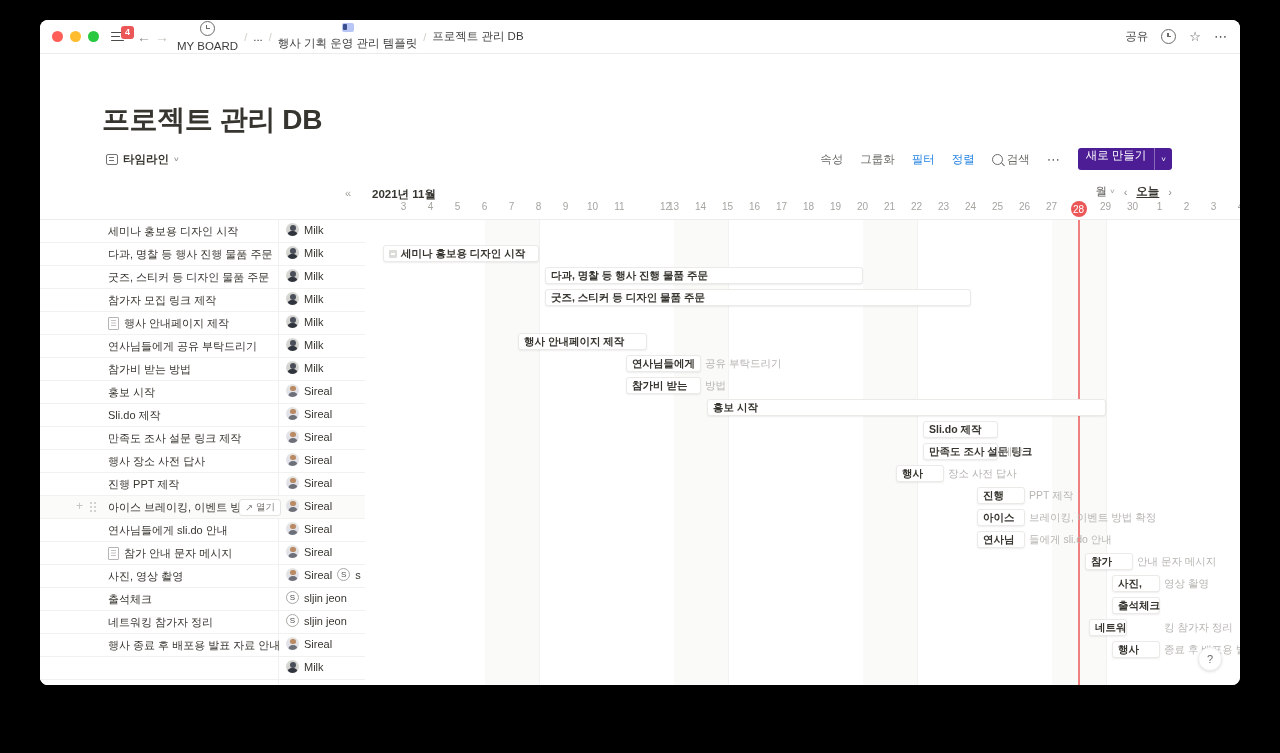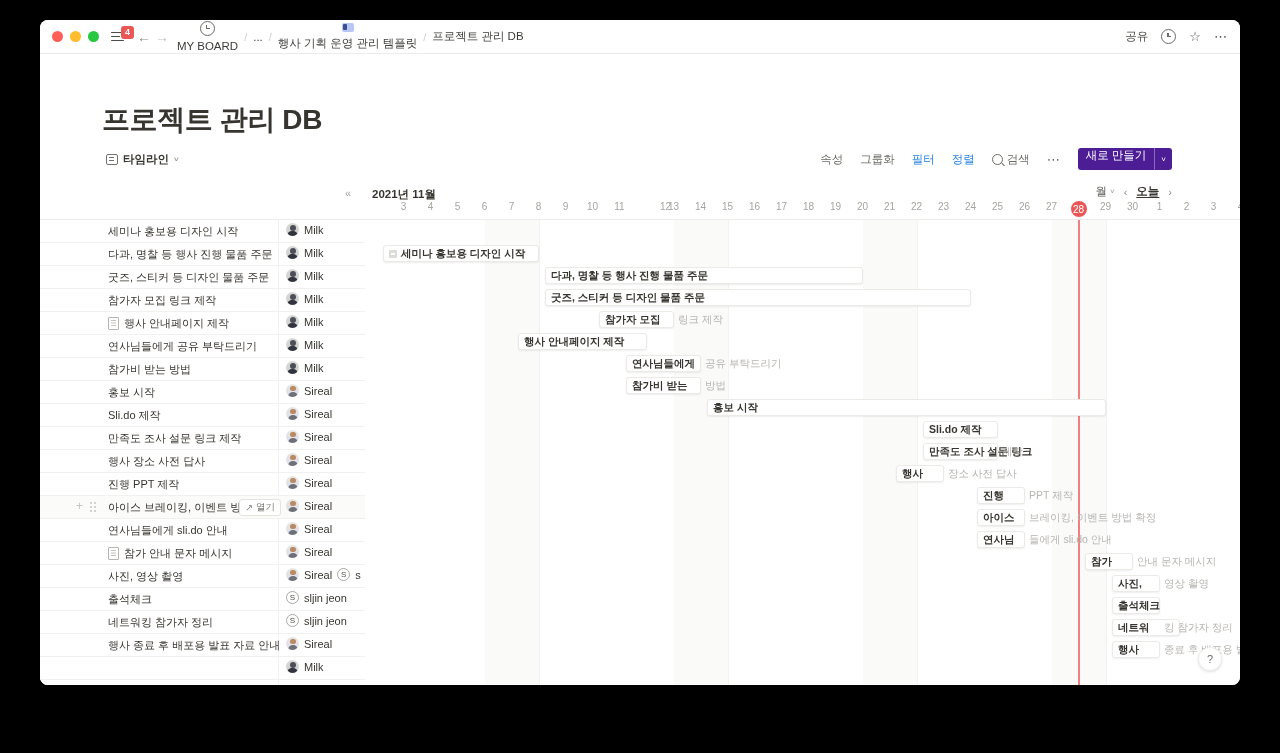--- a/index.html
+++ b/index.html
@@ -509,26 +509,20 @@
             <div class="barrow" style="top: 45px;">
               <div class="bar" style="left: 180px; width: 318px;">
                 <span>다과, 명찰 등 행사 진행 물품 주문</span>
               </div>
             </div>
             <div class="barrow" style="top: 67px;">
               <div class="bar" style="left: 180px; width: 426px;">
                 <span>굿즈, 스티커 등 디자인 물품 주문</span>
               </div>
             </div>
-            <div class="barrow" style="top: 89px;">
-              <div class="bar" style="left: 234px; width: 75px;">
-                <span>참가자 모집</span>
-              </div>
-              <div class="overflow" style="left: 313px;">링크 제작</div>
-            </div>
             <div class="barrow" style="top: 111px;">
               <div class="bar" style="left: 153px; width: 129px;">
                 <span>행사 안내페이지 제작</span>
               </div>
             </div>
             <div class="barrow" style="top: 133px;">
               <div class="bar" style="left: 261px; width: 75px;">
                 <span>연사님들에게</span>
               </div>
               <div class="overflow" style="left: 340px;">공유 부탁드리기</div>
@@ -590,21 +584,21 @@
                 <span>참가</span>
               </div>
               <div class="overflow" style="left: 772px;">안내 문자 메시지</div>
             </div>
             <div class="barrow" style="top: 375px;">
               <div class="bar" style="left: 747px; width: 48px;">
                 <span>출석체크</span>
               </div>
             </div>
             <div class="barrow" style="top: 397px;">
-              <div class="bar" style="left: 747px; width: 68px;">
+              <div class="bar" style="left: 724px; width: 38px;">
                 <span>네트워</span>
               </div>
               <div class="overflow" style="left: 799px;">킹 참가자 정리</div>
             </div>
             <div class="barrow" style="top: 419px;">
               <div class="bar" style="left: 747px; width: 48px;">
                 <span>행사</span>
               </div>
               <div class="overflow" style="left: 799px;">종료 후 배포용 발표 자료 안내</div>
             </div>

